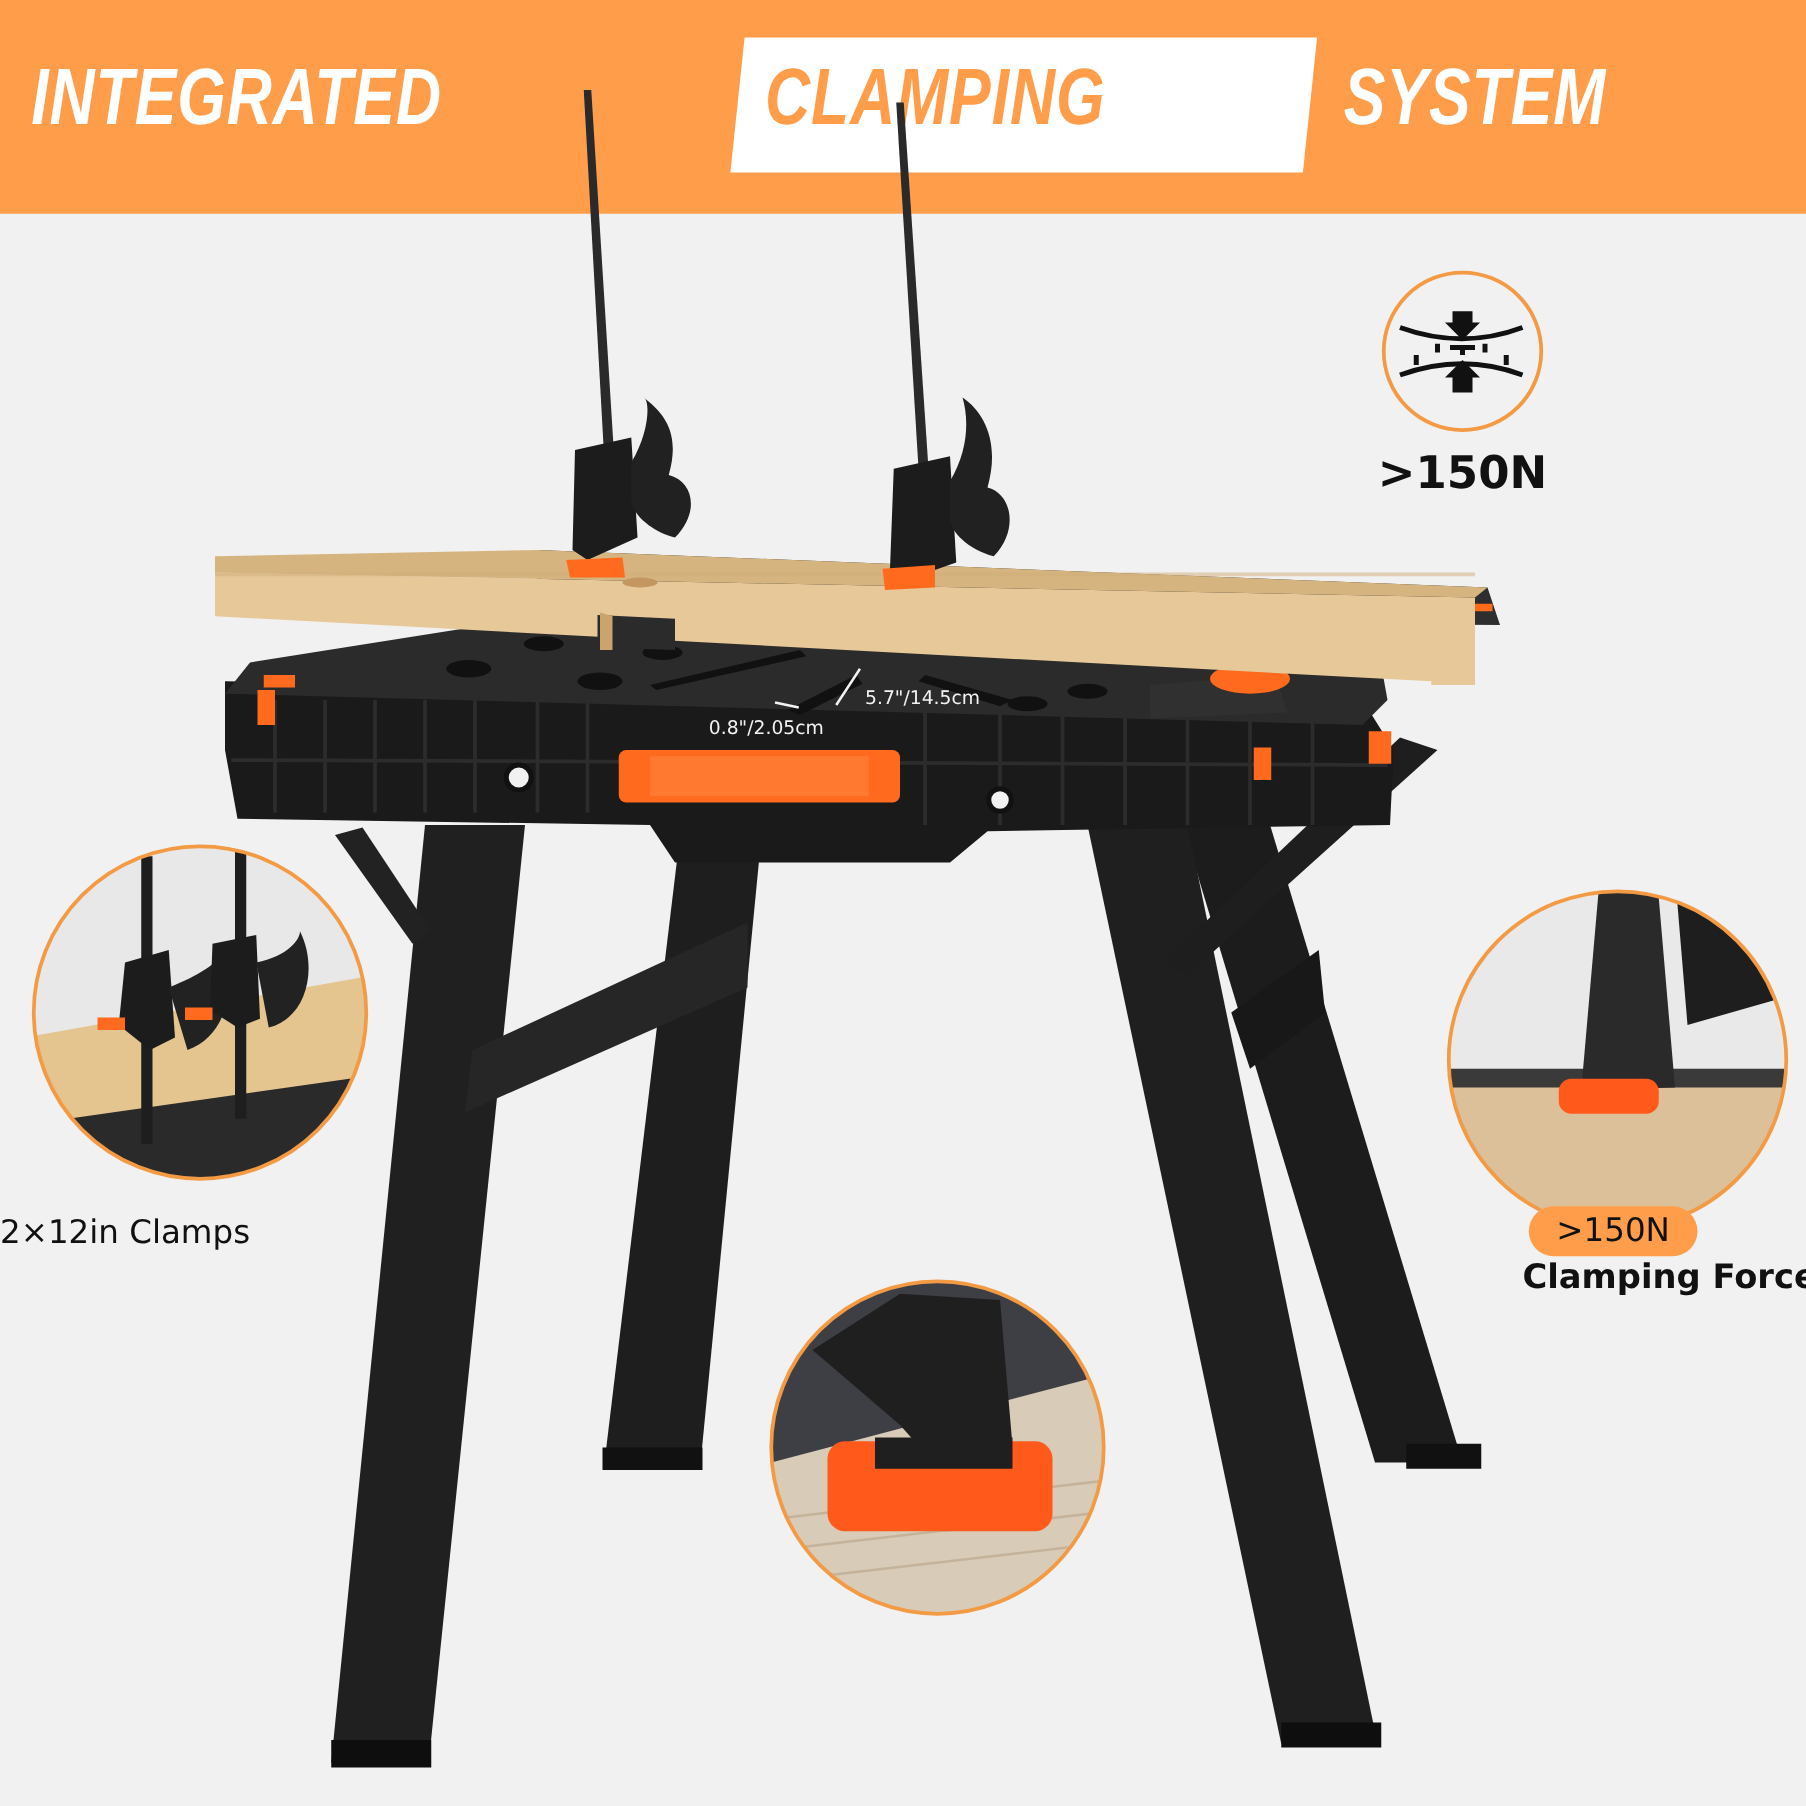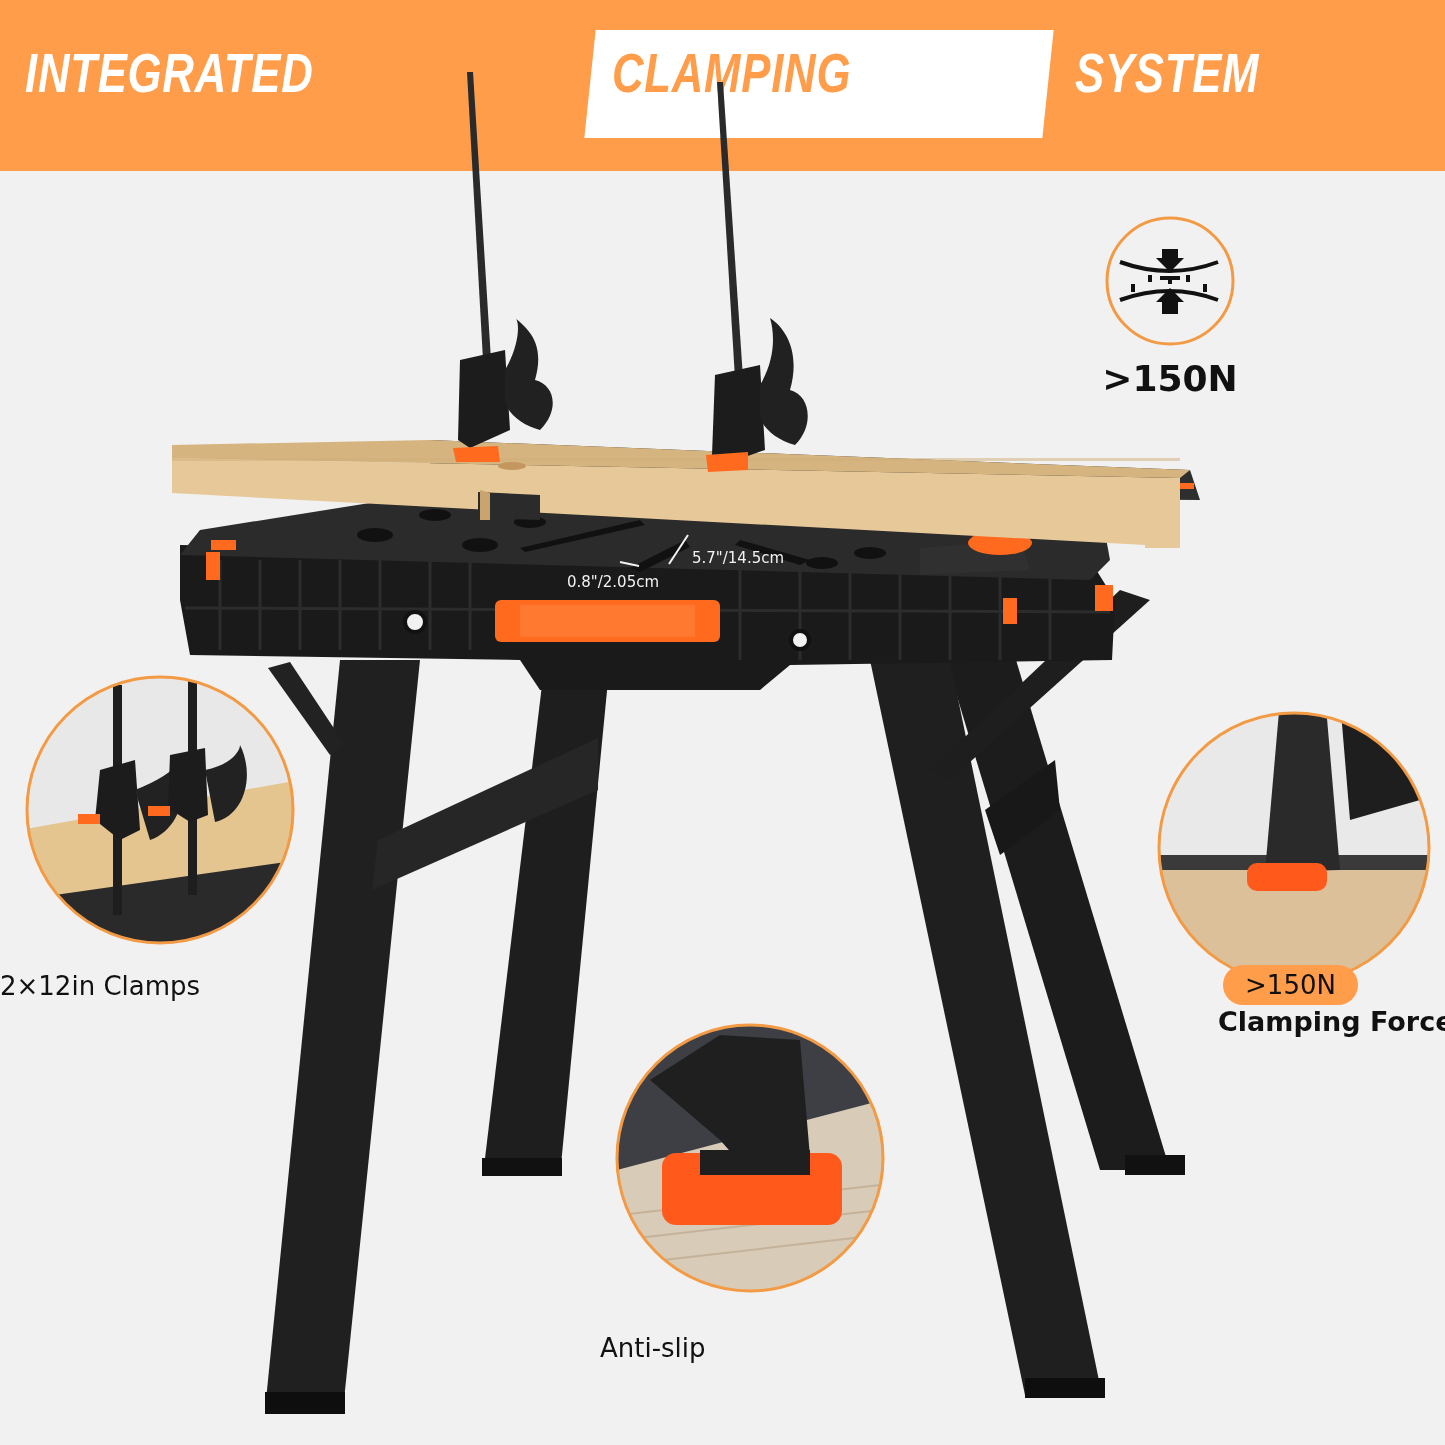--- a/index.html
+++ b/index.html
@@ -1,18 +1,18 @@
 <!DOCTYPE html>
 <html><head>
 <meta charset="utf-8">
 <style>
   html,body{margin:0;padding:0;}
   body{width:1445px;height:1445px;position:relative;overflow:hidden;background:#f1f1f1;font-family:"DejaVu Sans","Liberation Sans",sans-serif;}
   .banner{position:absolute;left:0;top:0;width:1445px;height:171px;background:#ff9d4a;}
-  .title{position:absolute;top:40px;left:0;width:1445px;height:100px;font-family:"Liberation Sans",sans-serif;font-weight:bold;font-style:italic;font-size:56px;color:#fff;letter-spacing:1px;}
+  .title{position:absolute;top:40px;left:0;width:1445px;height:100px;font-family:"Liberation Sans",sans-serif;font-weight:bold;font-style:italic;font-size:64px;color:#fff;letter-spacing:1px;}
   .title .w1{position:absolute;left:25px;top:0;transform:scaleX(0.78);transform-origin:left top;}
   .title .hl{position:absolute;left:590px;top:-10px;width:458px;height:108px;background:#fff;transform:skewX(-6deg);}
   .title .w2{position:absolute;left:612px;top:0;color:#ff9d4a;transform:scaleX(0.78);transform-origin:left top;}
   .title .w3{position:absolute;left:1075px;top:0;transform:scaleX(0.78);transform-origin:left top;}
 
   .scene{position:absolute;left:0;top:0;width:1445px;height:1445px;}
   .label{position:absolute;font-family:"DejaVu Sans",sans-serif;color:#111;text-align:left;}
   .lbl-left{left:0;top:968px;width:310px;font-size:26px;line-height:36px;font-weight:500;}
   .lbl-right-pill{position:absolute;left:1223px;top:965px;width:135px;height:40px;border-radius:20px;background:#ff9d4a;color:#111;font-size:26px;line-height:40px;text-align:center;font-weight:500;}
   .lbl-right{left:1218px;top:1004px;width:290px;font-size:27px;line-height:36px;font-weight:700;}
@@ -195,14 +195,13 @@
 <div class="label lbl-left">
   <div>2×12in Clamps</div>
 </div>
 
 <div class="lbl-right-pill">&gt;150N</div>
 <div class="label lbl-right">
   <div>Clamping Force</div>
 </div>
 
 <div class="label lbl-bottom">
-  <div>Anti-slip</div>
 </div>
 
 </body></html>

